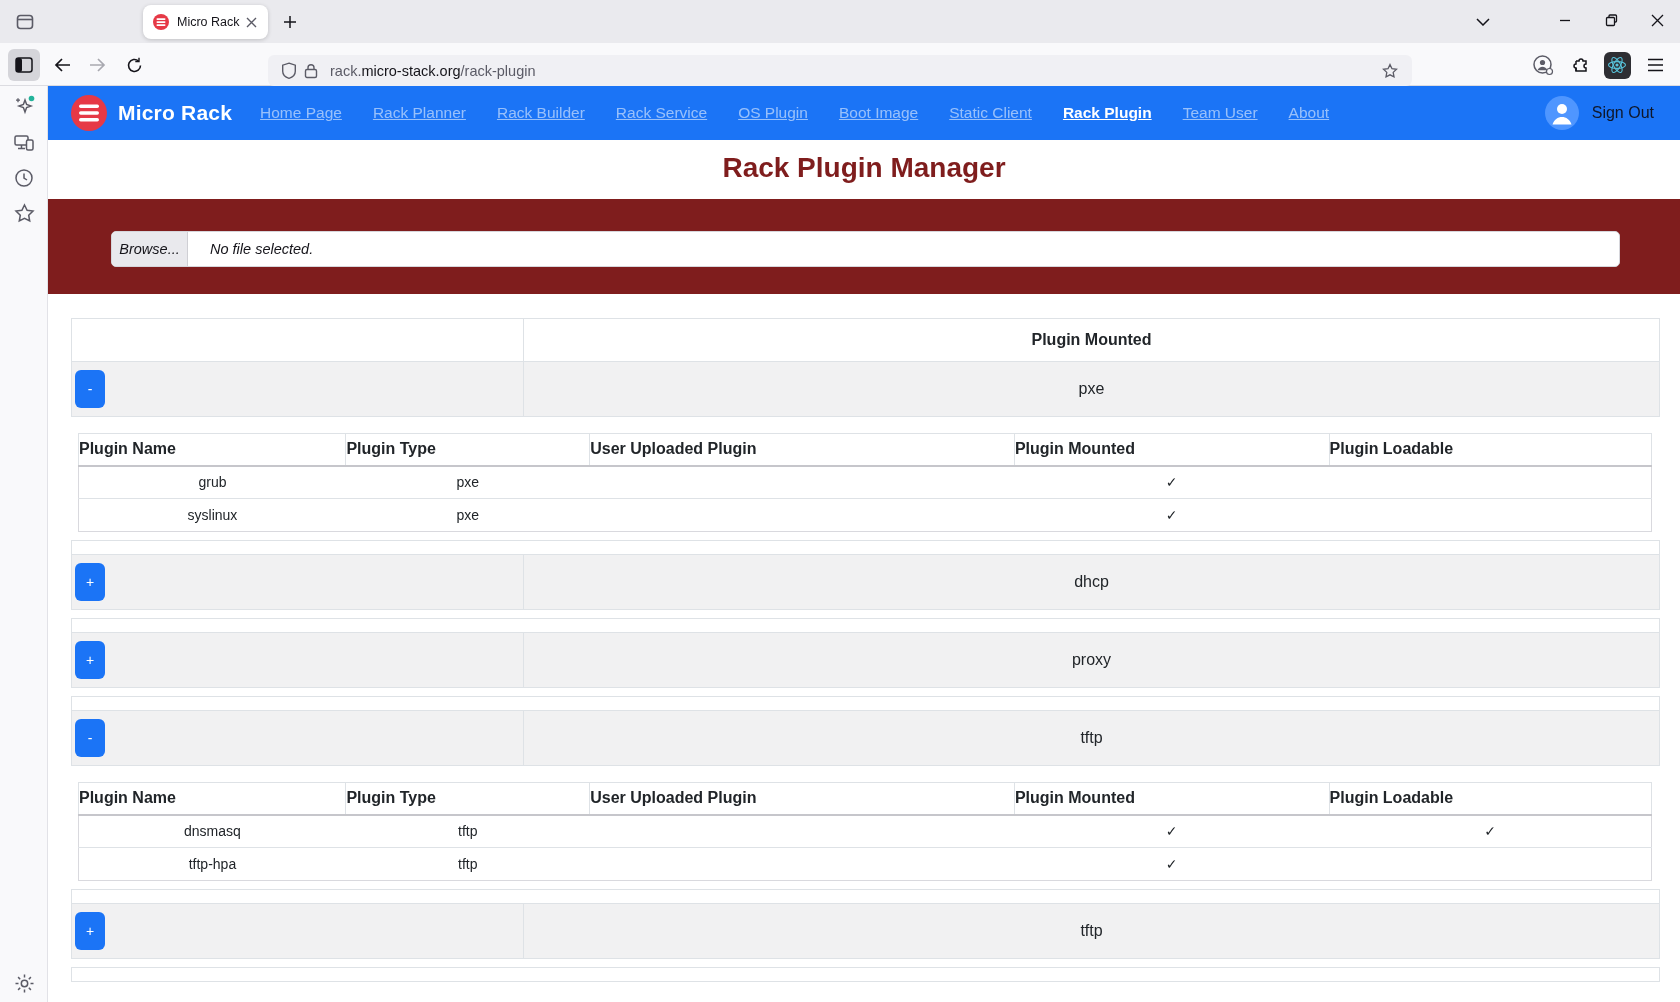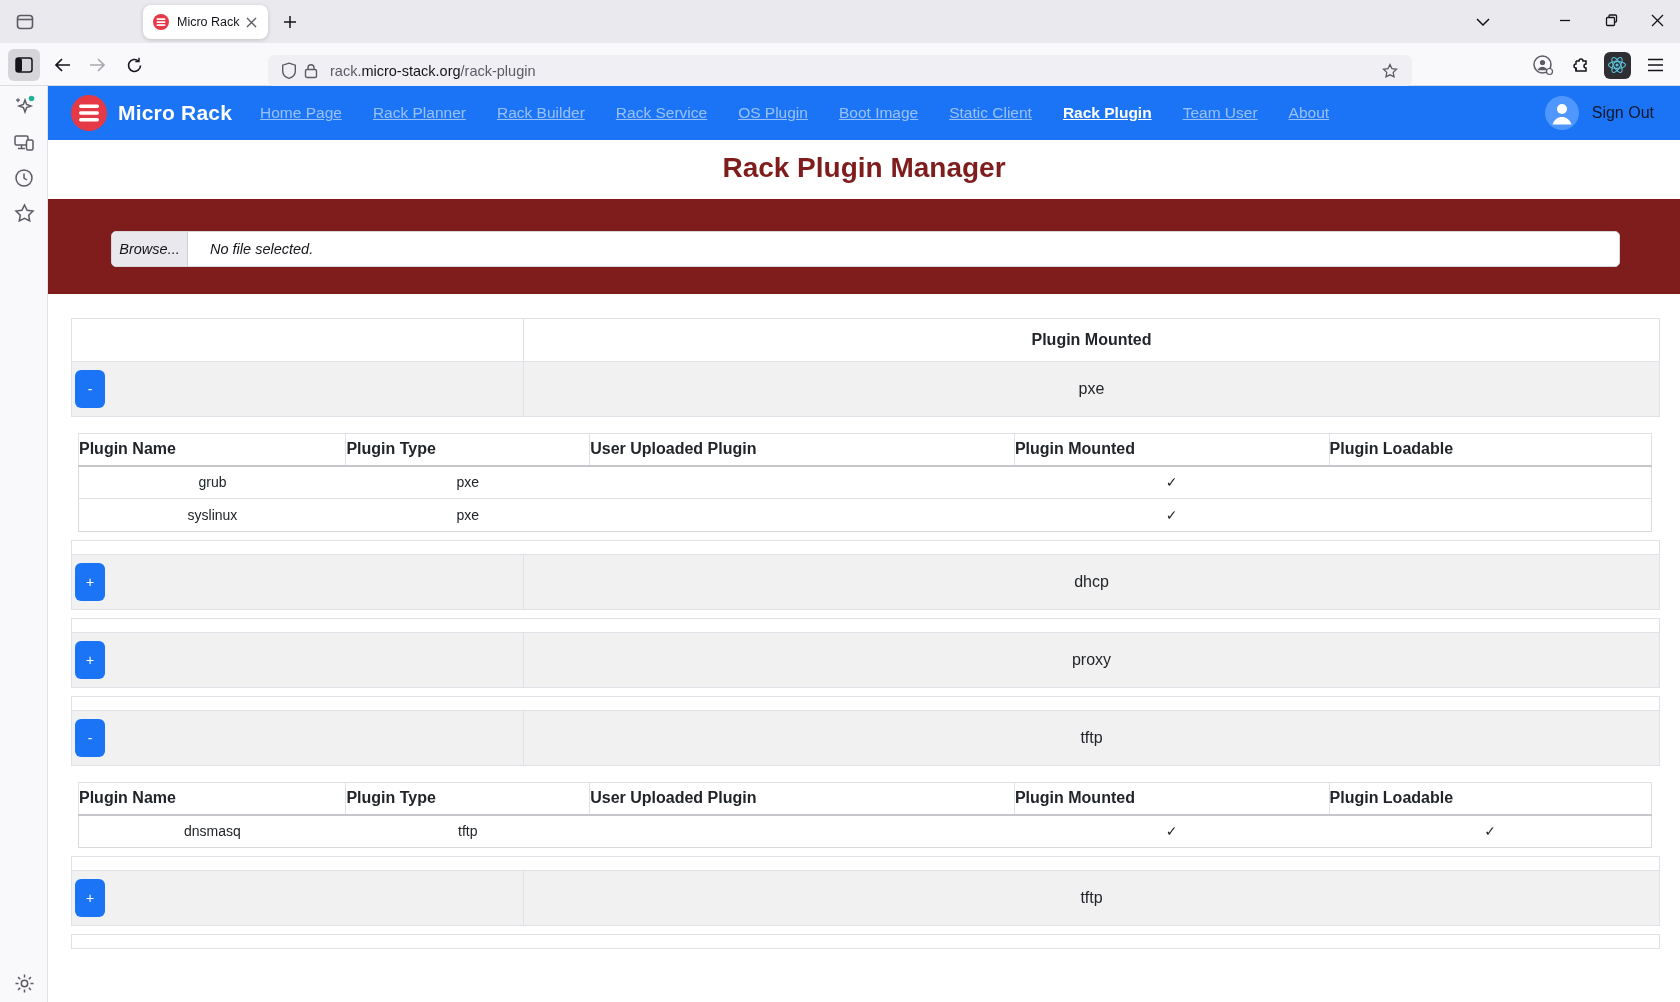--- a/index.html
+++ b/index.html
@@ -404,20 +404,27 @@
           </tr>
         </thead>
         <tbody>
           <tr>
             <td>dnsmasq</td>
             <td>tftp</td>
             <td></td>
             <td>✓</td>
             <td>✓</td>
           </tr>
+          <tr>
+            <td>tftp-hpa</td>
+            <td>tftp</td>
+            <td></td>
+            <td>✓</td>
+            <td></td>
+          </tr>
         </tbody>
       </table>
 
       <table class="cat-table">
         <thead>
             <tr class="cat-head-spacer">
               <th colspan="2"></th>
             </tr>
           </thead>
         <tbody>

